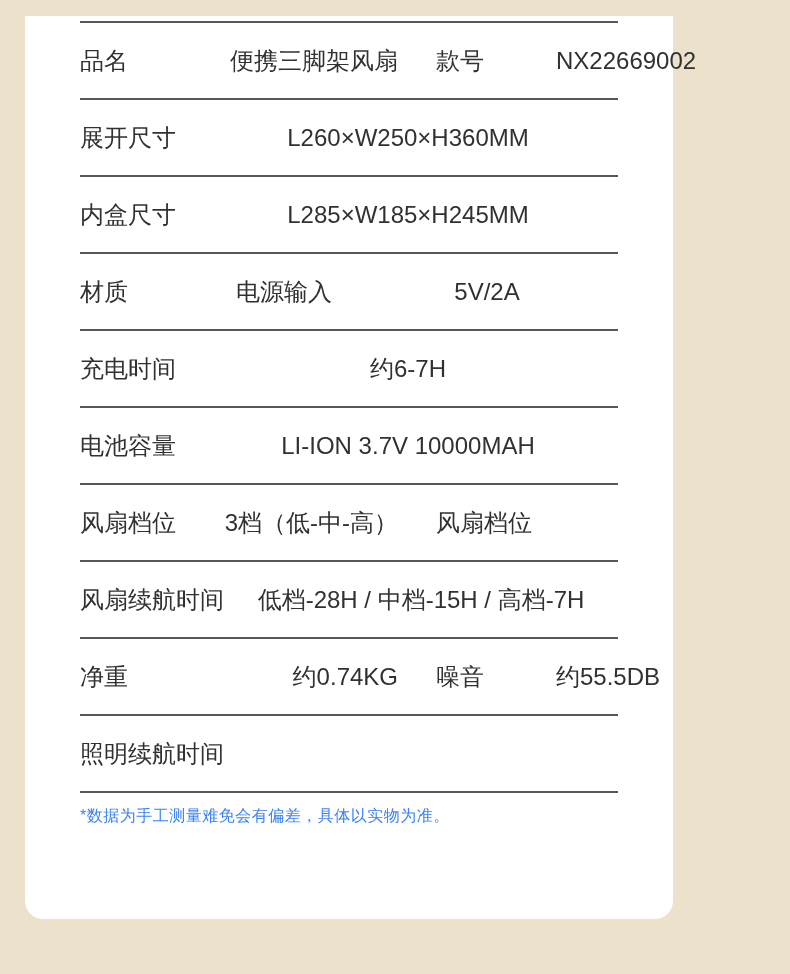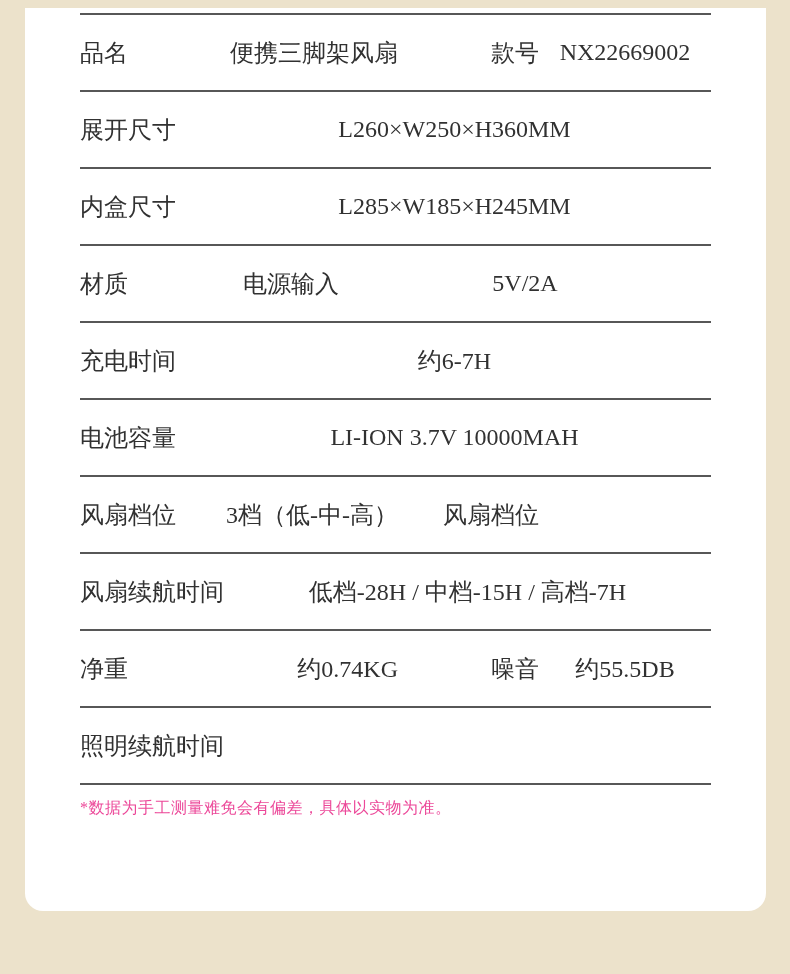--- a/index.html
+++ b/index.html
@@ -10,26 +10,25 @@
     width: 790px;
     height: 974px;
     background: #ece2cb;
     font-family: "Liberation Sans", "DejaVu Sans", sans-serif;
     overflow: hidden;
     position: relative;
   }
   .card {
     position: absolute;
     left: 25px;
-    top: 8px;
-    width: 741px;
+    top: 16px;
+    width: 648px;
     height: 903px;
     background: #ffffff;
     border-radius: 0 0 18px 18px;
-    font-family: Liberation Serif, serif;
   }
   .card-inner {
     padding: 5px 55px 0 55px;
   }
   .spec-table {
     border-top: 2px solid #575757;
   }
   .spec-row {
     display: flex;
     align-items: center;
@@ -43,32 +42,32 @@
   .spec-row .c1 {
     flex: 0 0 118px;
     text-align: left;
   }
   .spec-row .c2 {
     flex: 0 0 200px;
     text-align: right;
   }
   .spec-row .c3 {
     flex: 0 0 120px;
-    margin-left: 21px;
-    text-align: right;
+    margin-left: 38px;
+    text-align: left;
   }
   .spec-row .c4 {
     flex: 1 1 auto;
     text-align: center;
   }
   .footnote {
     margin-top: 13px;
     font-size: 16px;
     font-weight: 400;
-    color: #ec4899;
+    color: #3b82f6;
     letter-spacing: 0.5px;
   }
 </style>
 </head>
 <body>
 
 <div class="card">
   <div class="card-inner">
     <div class="spec-table" id="spec-table">
         <div class="spec-row">

